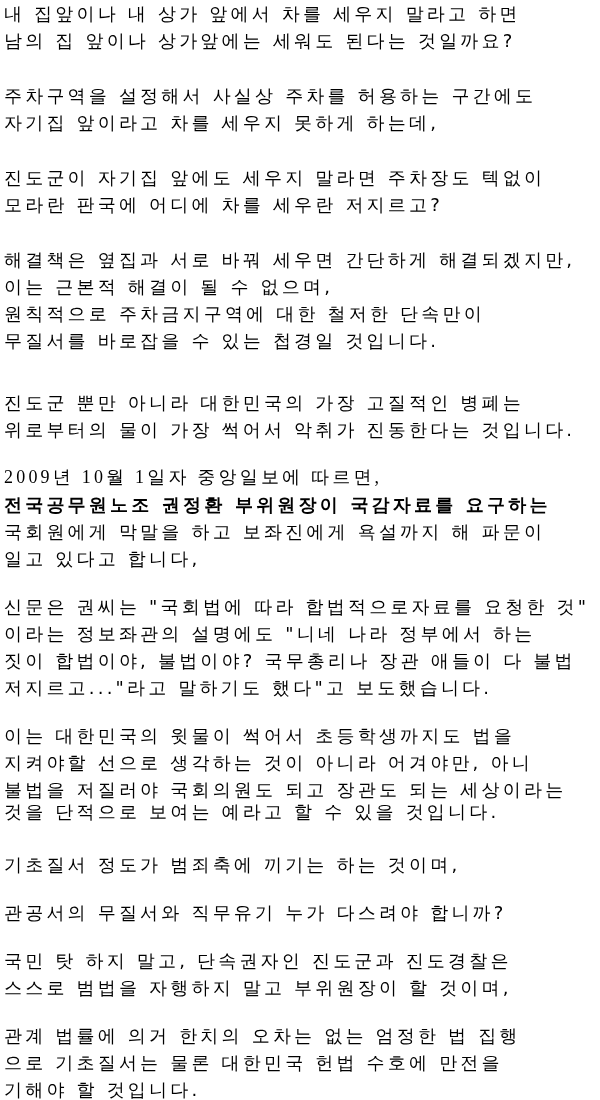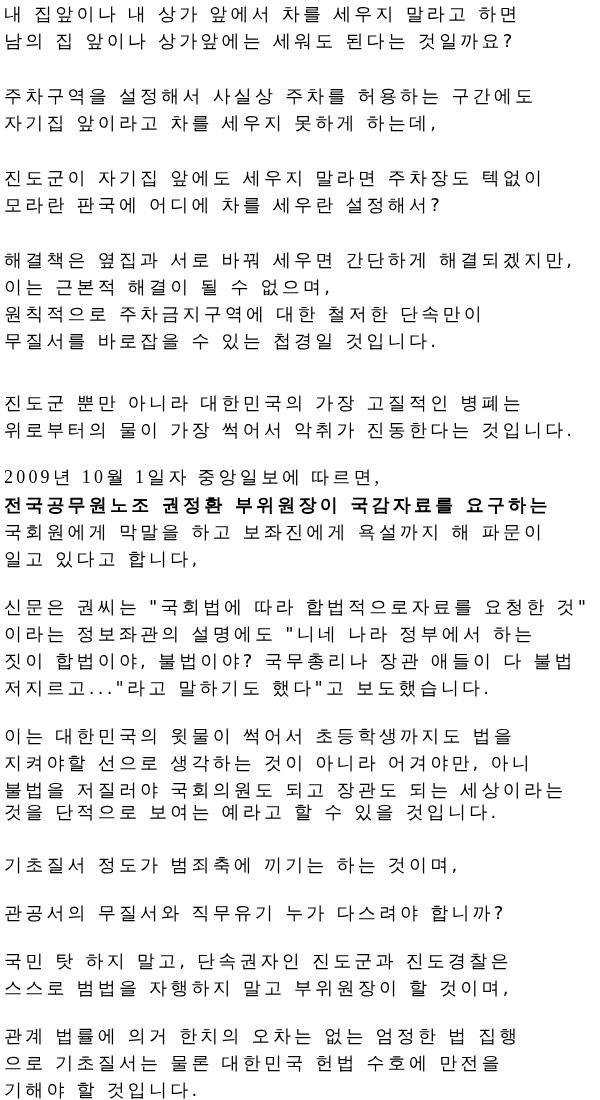--- a/index.html
+++ b/index.html
@@ -41,21 +41,21 @@
     <div>
       <div class="line" style="top: 0px;">내 집앞이나 내 상가 앞에서 차를 세우지 말라고 하면</div>
       <div class="line" style="top: 27px;">남의 집 앞이나 상가앞에는 세워도 된다는 것일까요?</div>
     </div>
     <div>
       <div class="line" style="top: 82px;">주차구역을 설정해서 사실상 주차를 허용하는 구간에도</div>
       <div class="line" style="top: 109px;">자기집 앞이라고 차를 세우지 못하게 하는데,</div>
     </div>
     <div>
       <div class="line" style="top: 164px;">진도군이 자기집 앞에도 세우지 말라면 주차장도 텍없이</div>
-      <div class="line" style="top: 191px;">모라란 판국에 어디에 차를 세우란 설정해서?</div>
+      <div class="line" style="top: 191px;">모라란 판국에 어디에 차를 세우란 저지르고?</div>
     </div>
     <div>
       <div class="line" style="top: 246px;">해결책은 옆집과 서로 바꿔 세우면 간단하게 해결되겠지만,</div>
       <div class="line" style="top: 273px;">이는 근본적 해결이 될 수 없으며,</div>
       <div class="line" style="top: 300px;">원칙적으로 주차금지구역에 대한 철저한 단속만이</div>
       <div class="line" style="top: 327px;">무질서를 바로잡을 수 있는 첩경일 것입니다.</div>
     </div>
     <div>
       <div class="line" style="top: 389px;">진도군 뿐만 아니라 대한민국의 가장 고질적인 병폐는</div>
       <div class="line" style="top: 416px;">위로부터의 물이 가장 썩어서 악취가 진동한다는 것입니다.</div>

